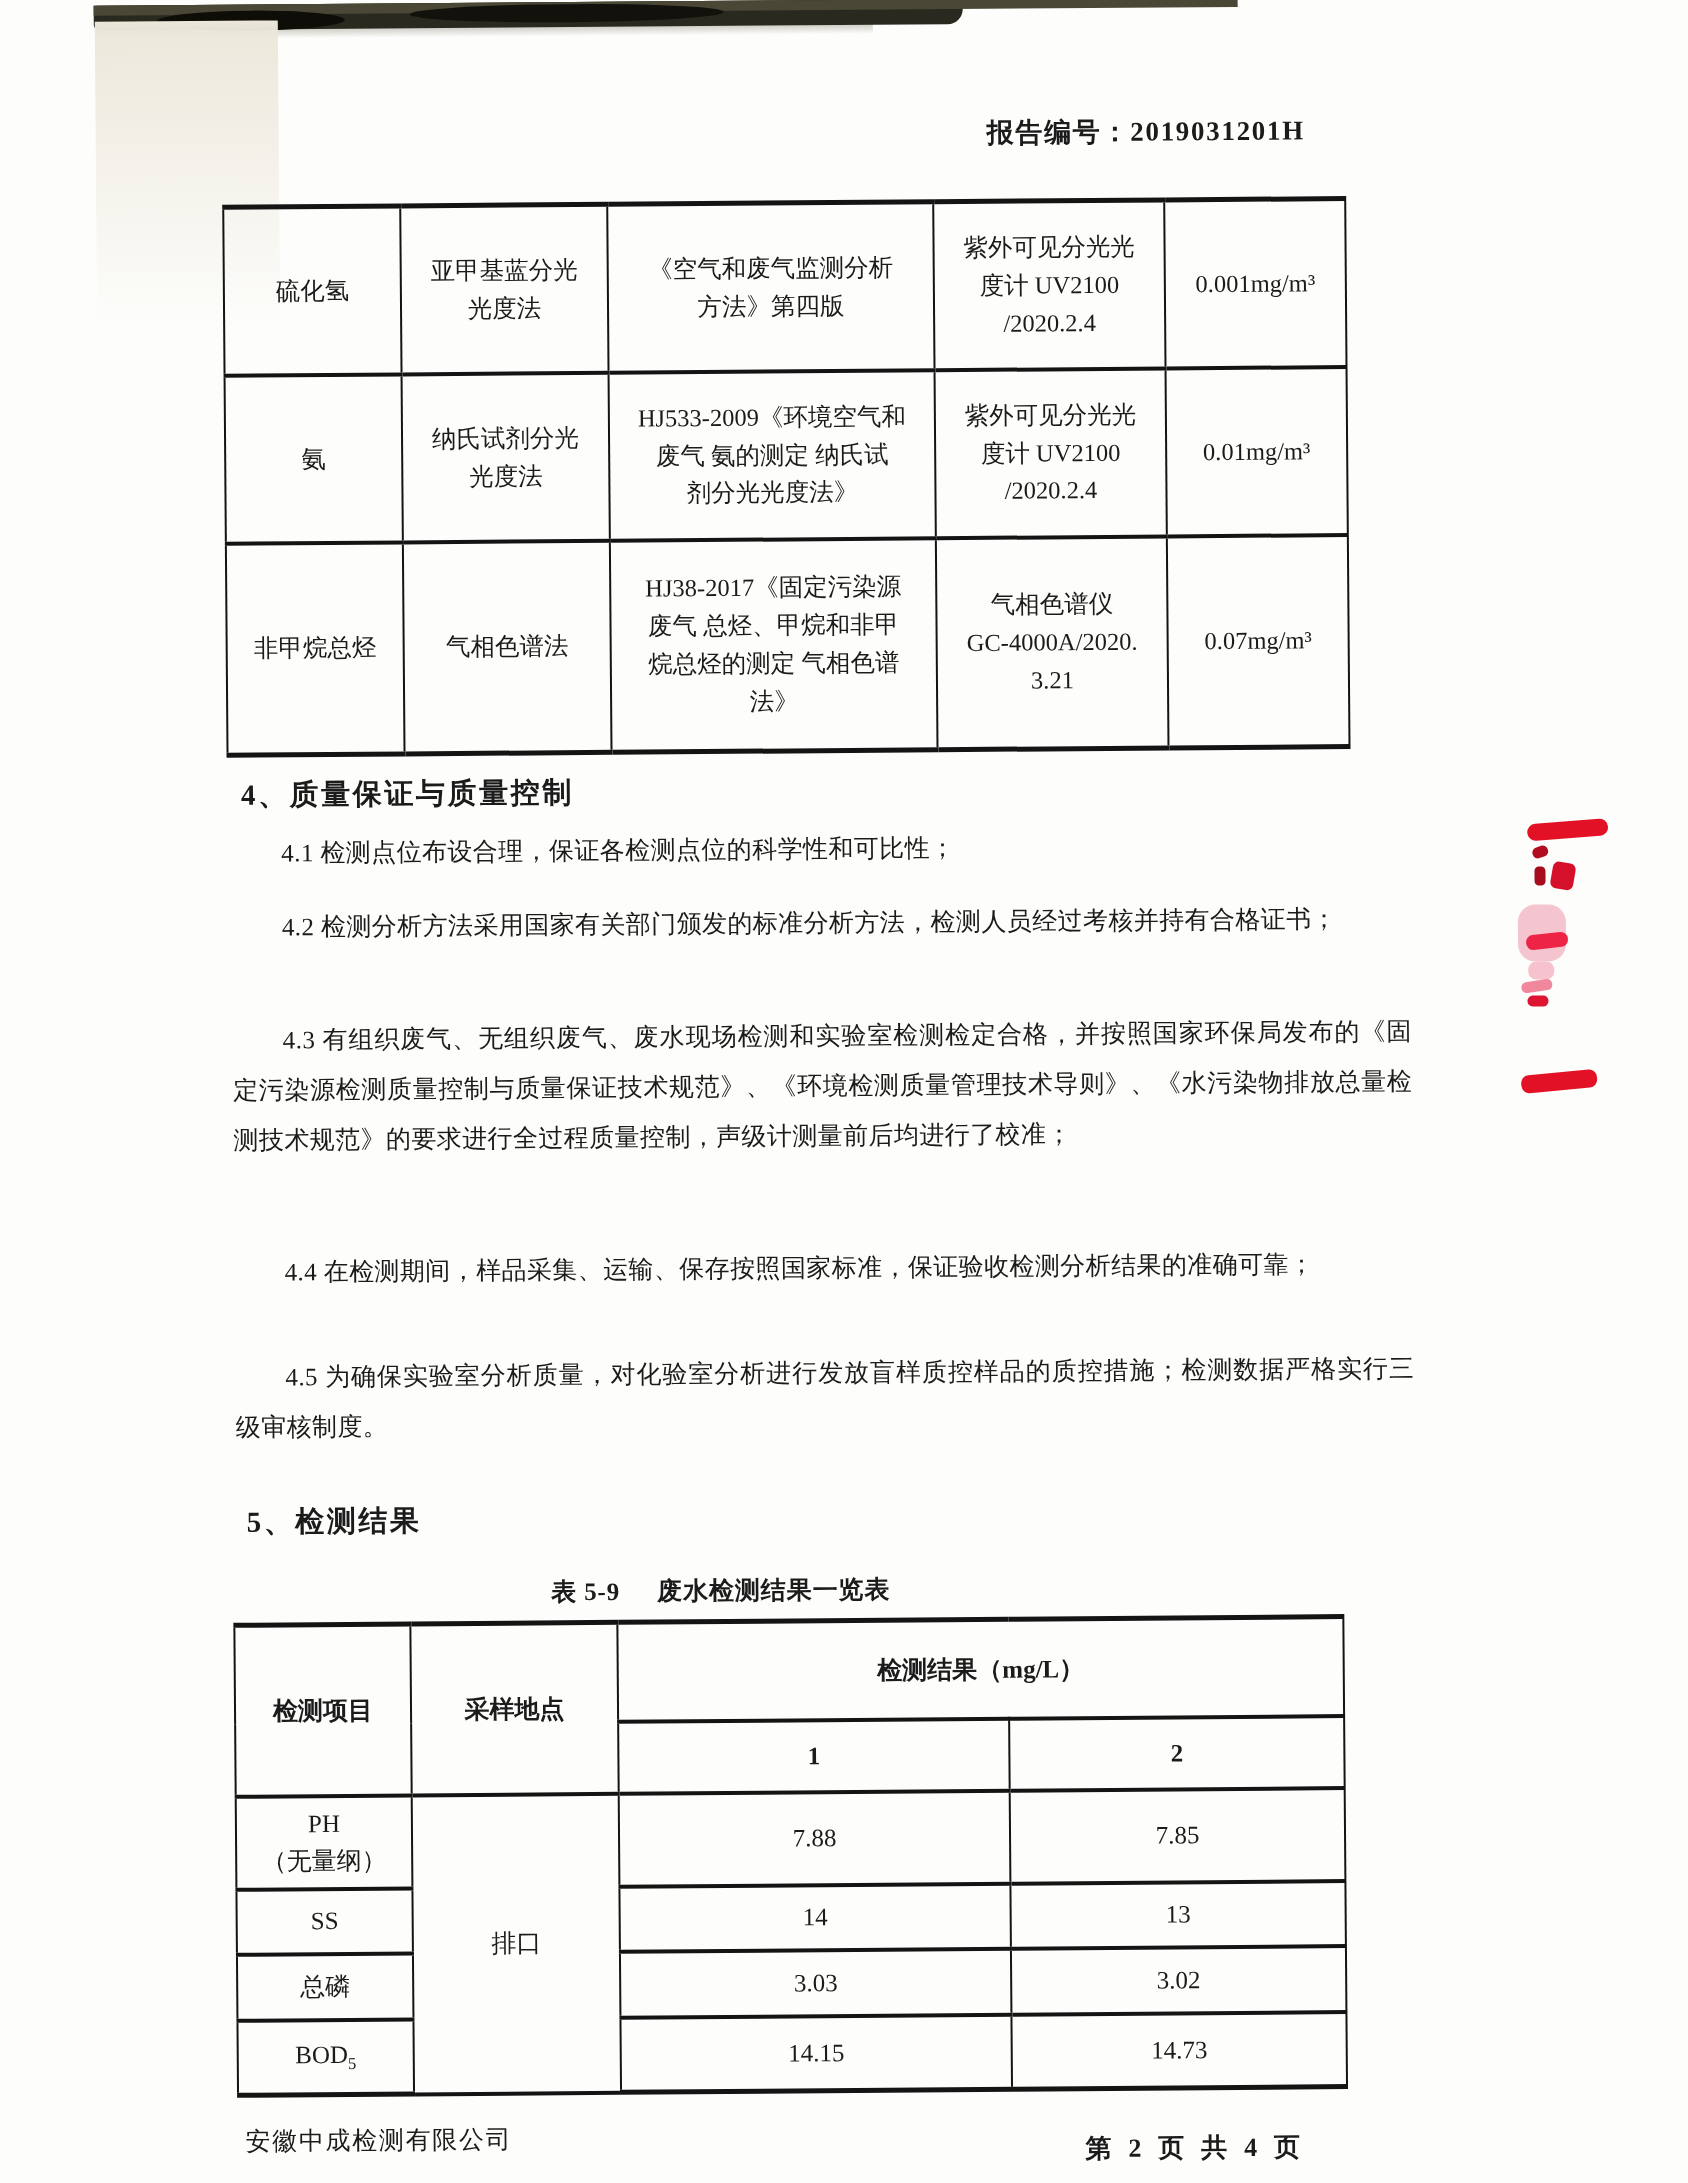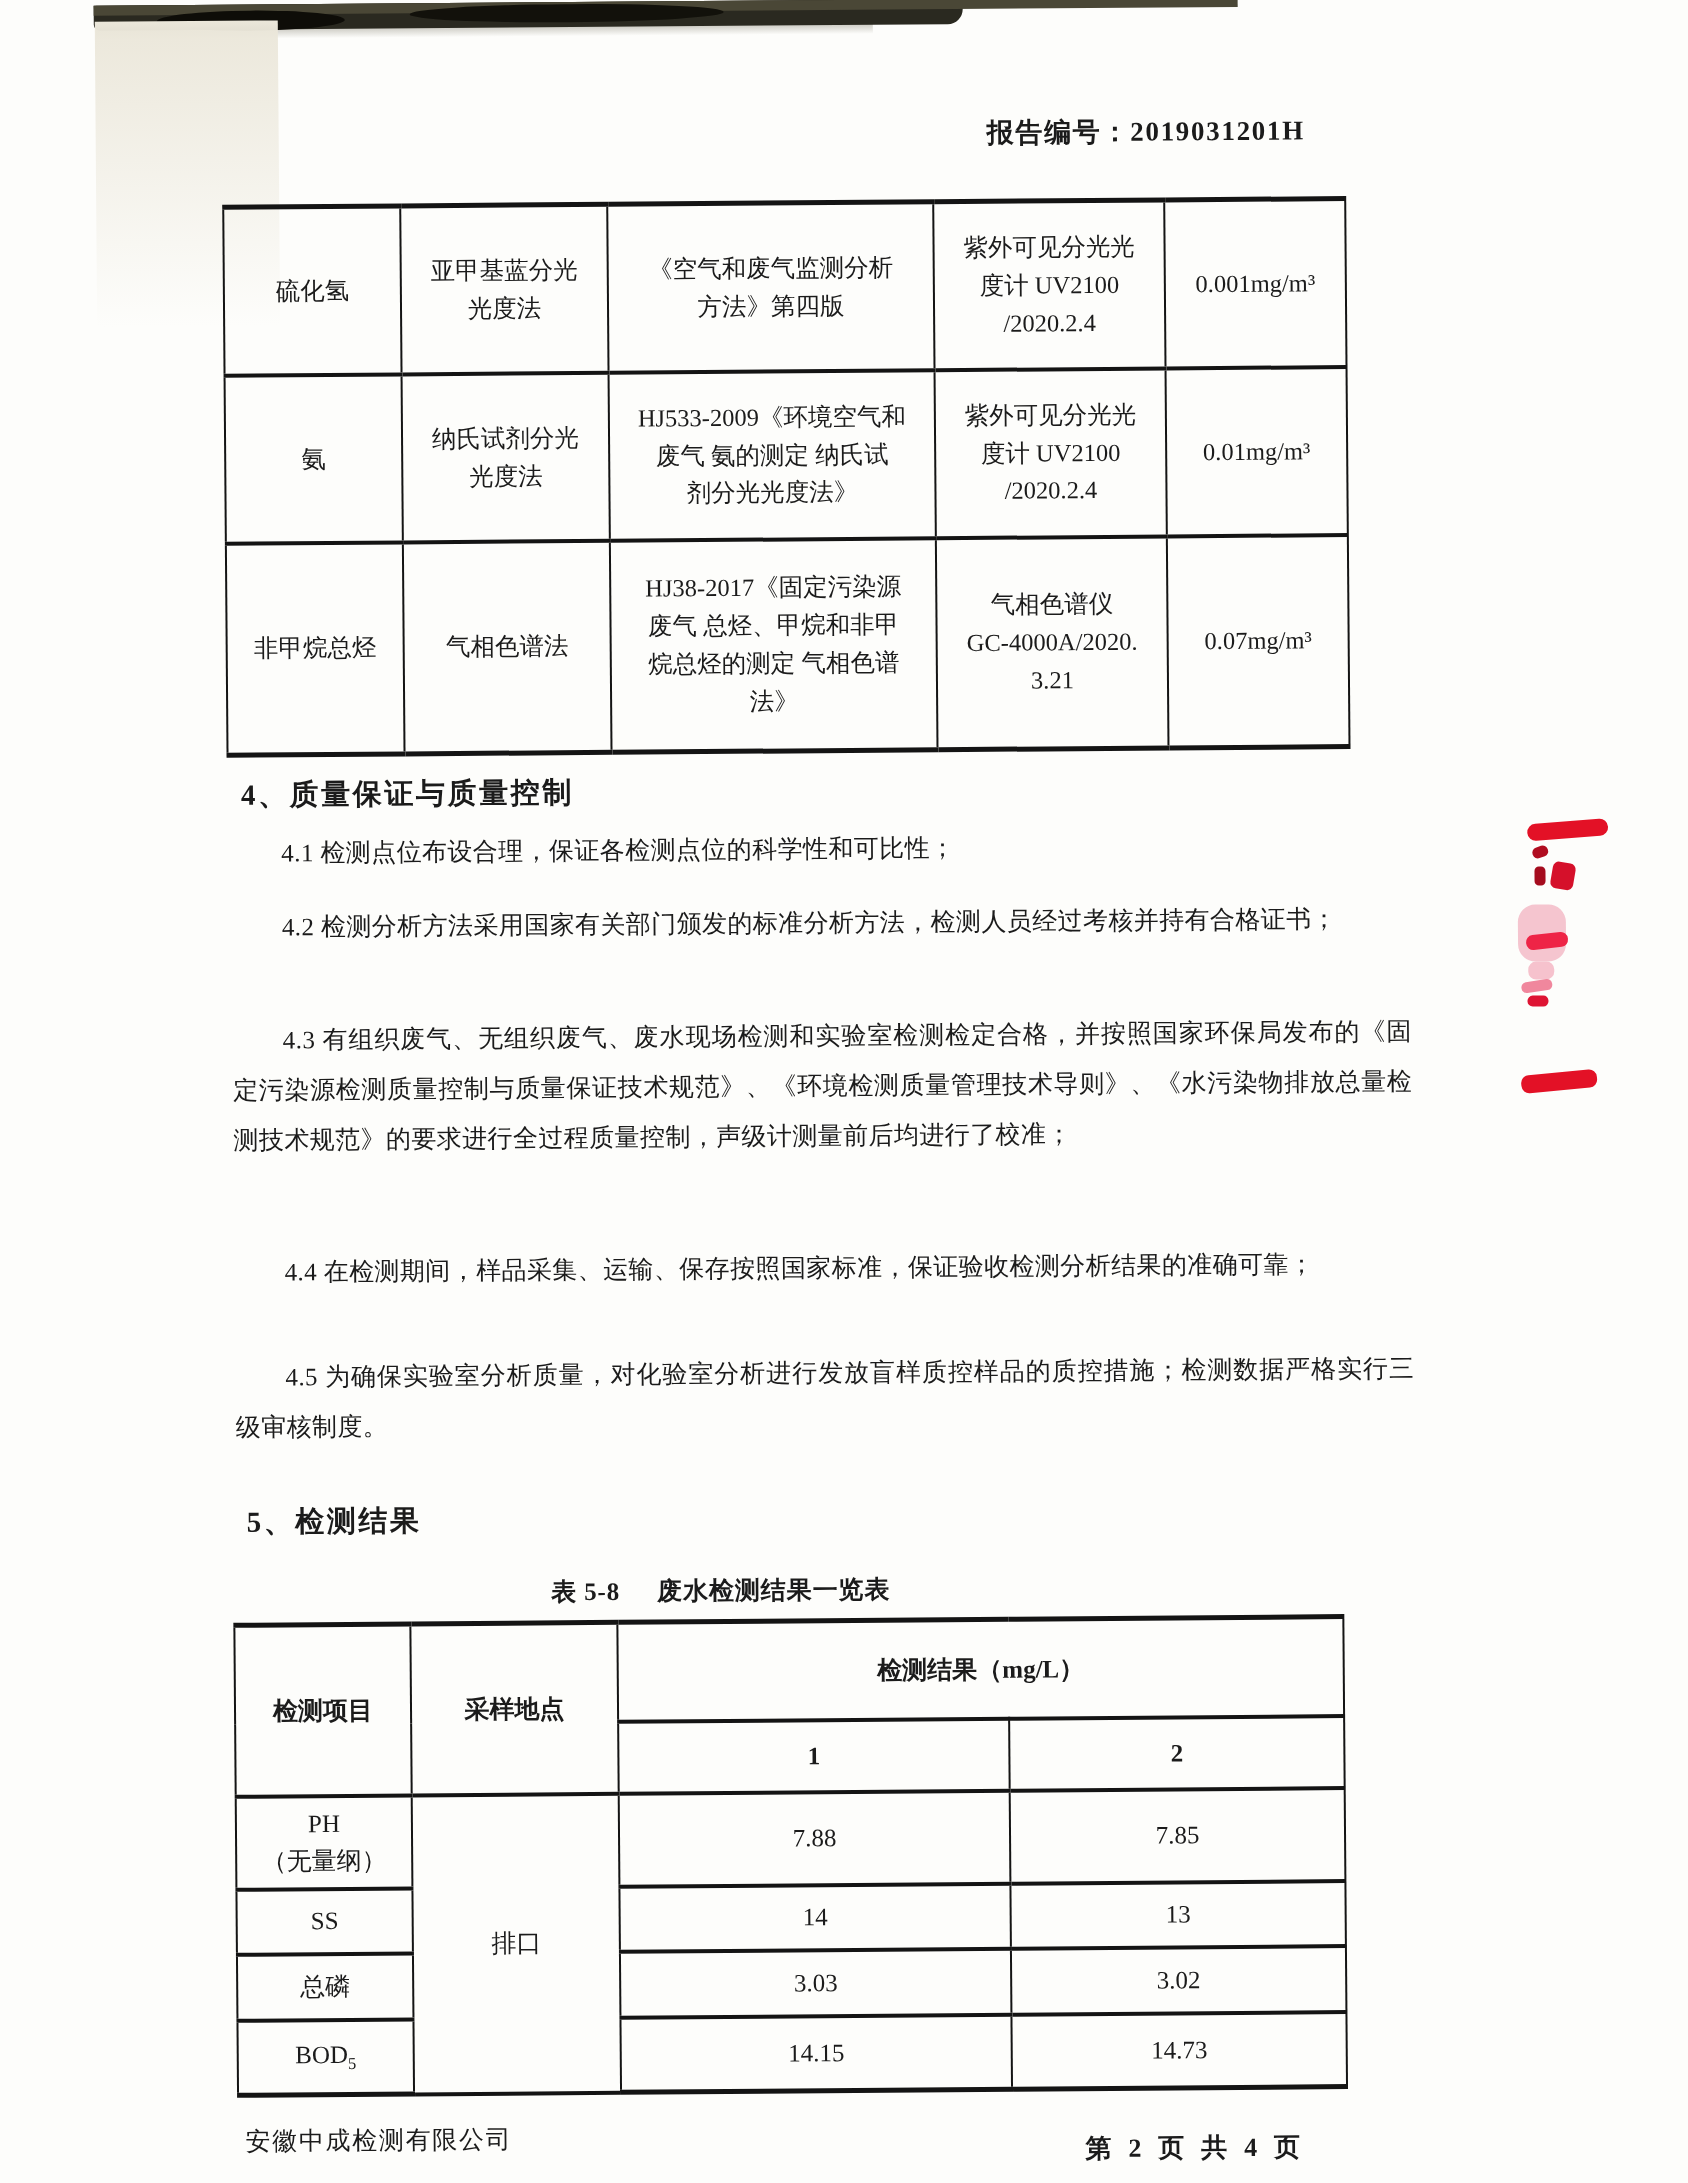--- a/index.html
+++ b/index.html
@@ -115,21 +115,21 @@
 
     <div class="h4">4、质量保证与质量控制</div>
     <div class="para" id="p41">4.1 检测点位布设合理，保证各检测点位的科学性和可比性；</div>
     <div class="para" id="p42">4.2 检测分析方法采用国家有关部门颁发的标准分析方法，检测人员经过考核并持有合格证书；</div>
     <div class="para" id="p43">4.3 有组织废气、无组织废气、废水现场检测和实验室检测检定合格，并按照国家环保局发布的《固定污染源检测质量控制与质量保证技术规范》、《环境检测质量管理技术导则》、《水污染物排放总量检测技术规范》的要求进行全过程质量控制，声级计测量前后均进行了校准；</div>
     <div class="para" id="p44">4.4 在检测期间，样品采集、运输、保存按照国家标准，保证验收检测分析结果的准确可靠；</div>
     <div class="para" id="p45">4.5 为确保实验室分析质量，对化验室分析进行发放盲样质控样品的质控措施；检测数据严格实行三级审核制度。</div>
 
     <div class="h5">5、检测结果</div>
     <div class="caption">
-      <span>表 5-8</span>
+      <span>表 5-9</span>
       <span>废水检测结果一览表</span>
     </div>
 
     <table class="t2">
       <colgroup>
         <col style="width:176px">
           <col style="width:207px">
           <col style="width:391px">
           <col style="width:335px">
       </colgroup>

